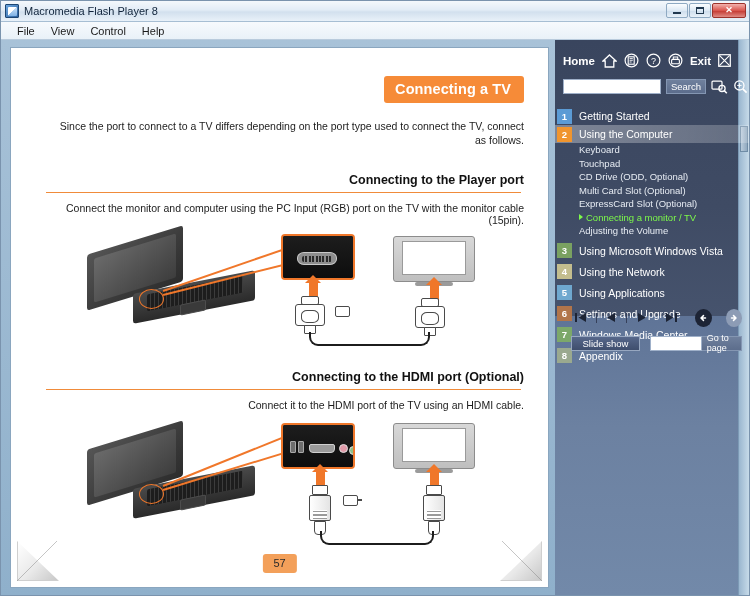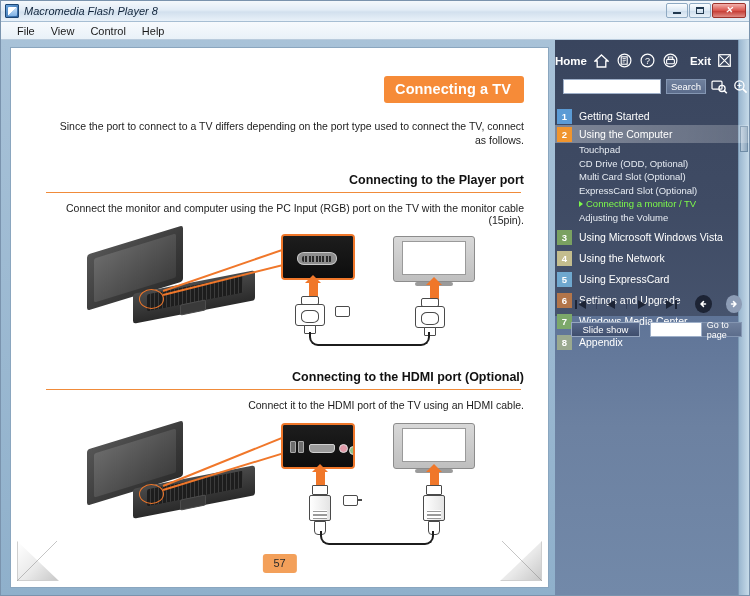--- a/index.html
+++ b/index.html
@@ -19,21 +19,20 @@
     border: 1px solid #7a93ad;
     display: flex; flex-direction: column;
   }
   #titlebar {
     height: 21px; flex: 0 0 21px;
     background: linear-gradient(#f4f8fc 0%, #e2ecf6 45%, #d2e0ee 55%, #e9f1f9 100%);
     border-bottom: 1px solid #a7bed3;
     display: flex; align-items: center;
     padding: 0 2px 0 4px;
     position: relative;
-    font-style: italic;
   }
   #app-icon {
     width: 14px; height: 14px; flex: 0 0 14px;
     background: linear-gradient(135deg,#6ea8e0,#2a5f9e);
     border: 1px solid #1d4673;
     border-radius: 1px;
     position: relative;
     margin-right: 5px;
   }
   #app-icon::after{
@@ -318,21 +317,21 @@
     background: linear-gradient(#39455e, #3f4b64 60%, #46536d 100%);
   }
   #sidebar-bottom{
     position:absolute; left:0; top:276px; right:0; bottom:0;
     background: linear-gradient(#5f7497, #6c81a1 40%, #7289a9 100%);
   }
   #sidebar-content{ position:relative; z-index:3; padding: 0; }
 
   #nav-top {
     display:flex; align-items:center; gap:6px;
-    padding: 12px 10px 0 0;
+    padding: 12px 10px 0 8px;
   }
   .nav-label{ color:#ffffff; font-size:11.5px; font-weight:bold; }
   .nav-ico{
     width:17px; height:17px;
     display:inline-flex; align-items:center; justify-content:center;
     color:#ffffff;
   }
   .nav-ico svg{ display:block; }
   #exit-group{ margin-left:auto; display:flex; align-items:center; gap:5px; padding-right:6px;}
 
@@ -660,20 +659,23 @@
             <div class="toc-row">
               <span class="toc-num" style="background:#5b9bd5;">1</span>
               <span class="toc-label">Getting Started</span>
             </div>
 
             <div class="toc-row active">
               <span class="toc-num" style="background:#f0952e;">2</span>
               <span class="toc-label">Using the Computer</span>
             </div>
             <div class="toc-sub">
+              <span>Keyboard</span>
+            </div>
+            <div class="toc-sub">
               <span>Touchpad</span>
             </div>
             <div class="toc-sub">
               <span>CD Drive (ODD, Optional)</span>
             </div>
             <div class="toc-sub">
               <span>Multi Card Slot (Optional)</span>
             </div>
             <div class="toc-sub">
               <span>ExpressCard Slot (Optional)</span>
@@ -689,21 +691,21 @@
             <div class="toc-row" style="margin-top:4px;">
               <span class="toc-num" style="background:#7aa161;">3</span>
               <span class="toc-label">Using Microsoft Windows Vista</span>
             </div>
             <div class="toc-row" style="margin-top:3px;">
               <span class="toc-num" style="background:#c3bd8e;">4</span>
               <span class="toc-label">Using the Network</span>
             </div>
             <div class="toc-row" style="margin-top:3px;">
               <span class="toc-num" style="background:#6fa8cf;">5</span>
-              <span class="toc-label">Using ExpressCard</span>
+              <span class="toc-label">Using Applications</span>
             </div>
             <div class="toc-row" style="margin-top:3px;">
               <span class="toc-num" style="background:#b2754a;">6</span>
               <span class="toc-label">Settings and Upgrade</span>
             </div>
             <div class="toc-row" style="margin-top:3px;">
               <span class="toc-num" style="background:#7ca86a;">7</span>
               <span class="toc-label">Windows Media Center</span>
             </div>
             <div class="toc-row" style="margin-top:3px;">

